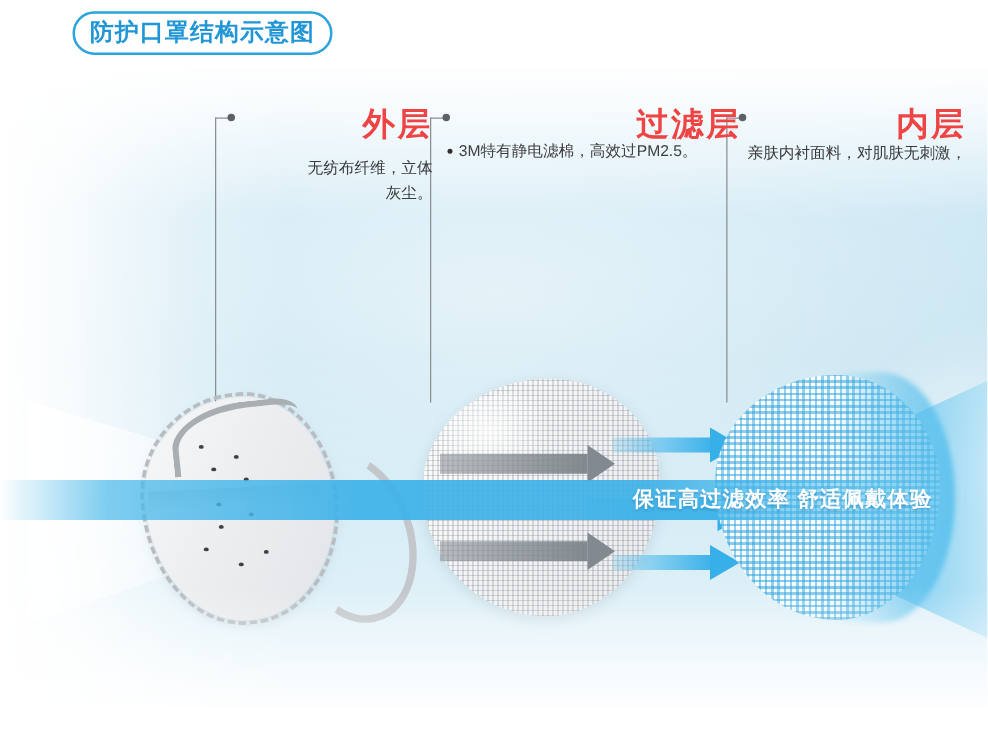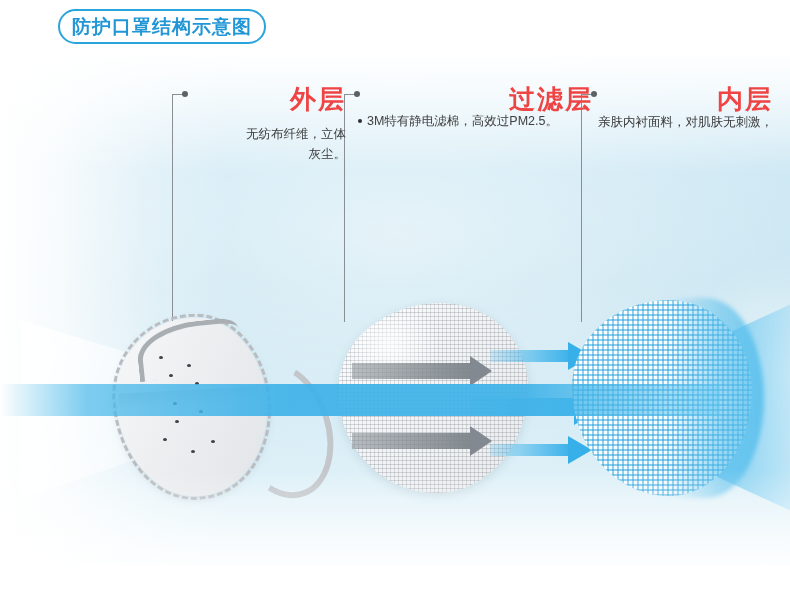--- a/index.html
+++ b/index.html
@@ -305,17 +305,18 @@
     <div class="shaft" style="width:78px;"></div>
     <div class="head" style="left:78px;"></div>
   </div>
 
   <div id="mask3">
     <div class="m3-blob"></div>
     <div class="m3-fade"></div>
   </div>
 
   <div class="banner"></div>
+  <div class="banner-txt">保证高过滤效率  舒适佩戴体验</div>
 
   <div class="bg-bottom-fade"></div>
 
 
 </div>
 
 </body></html>

